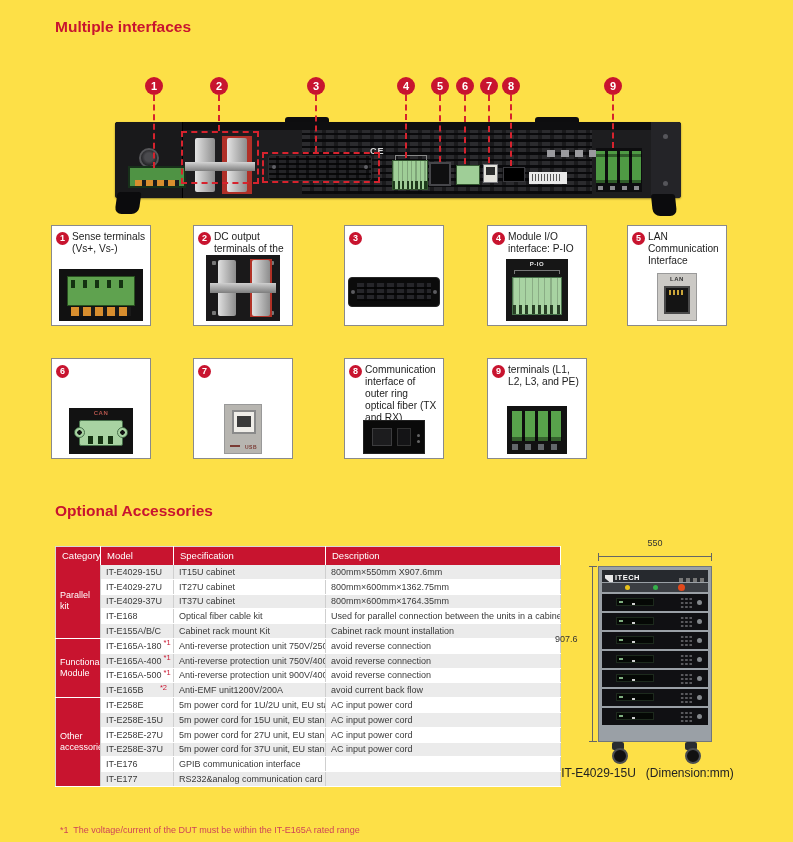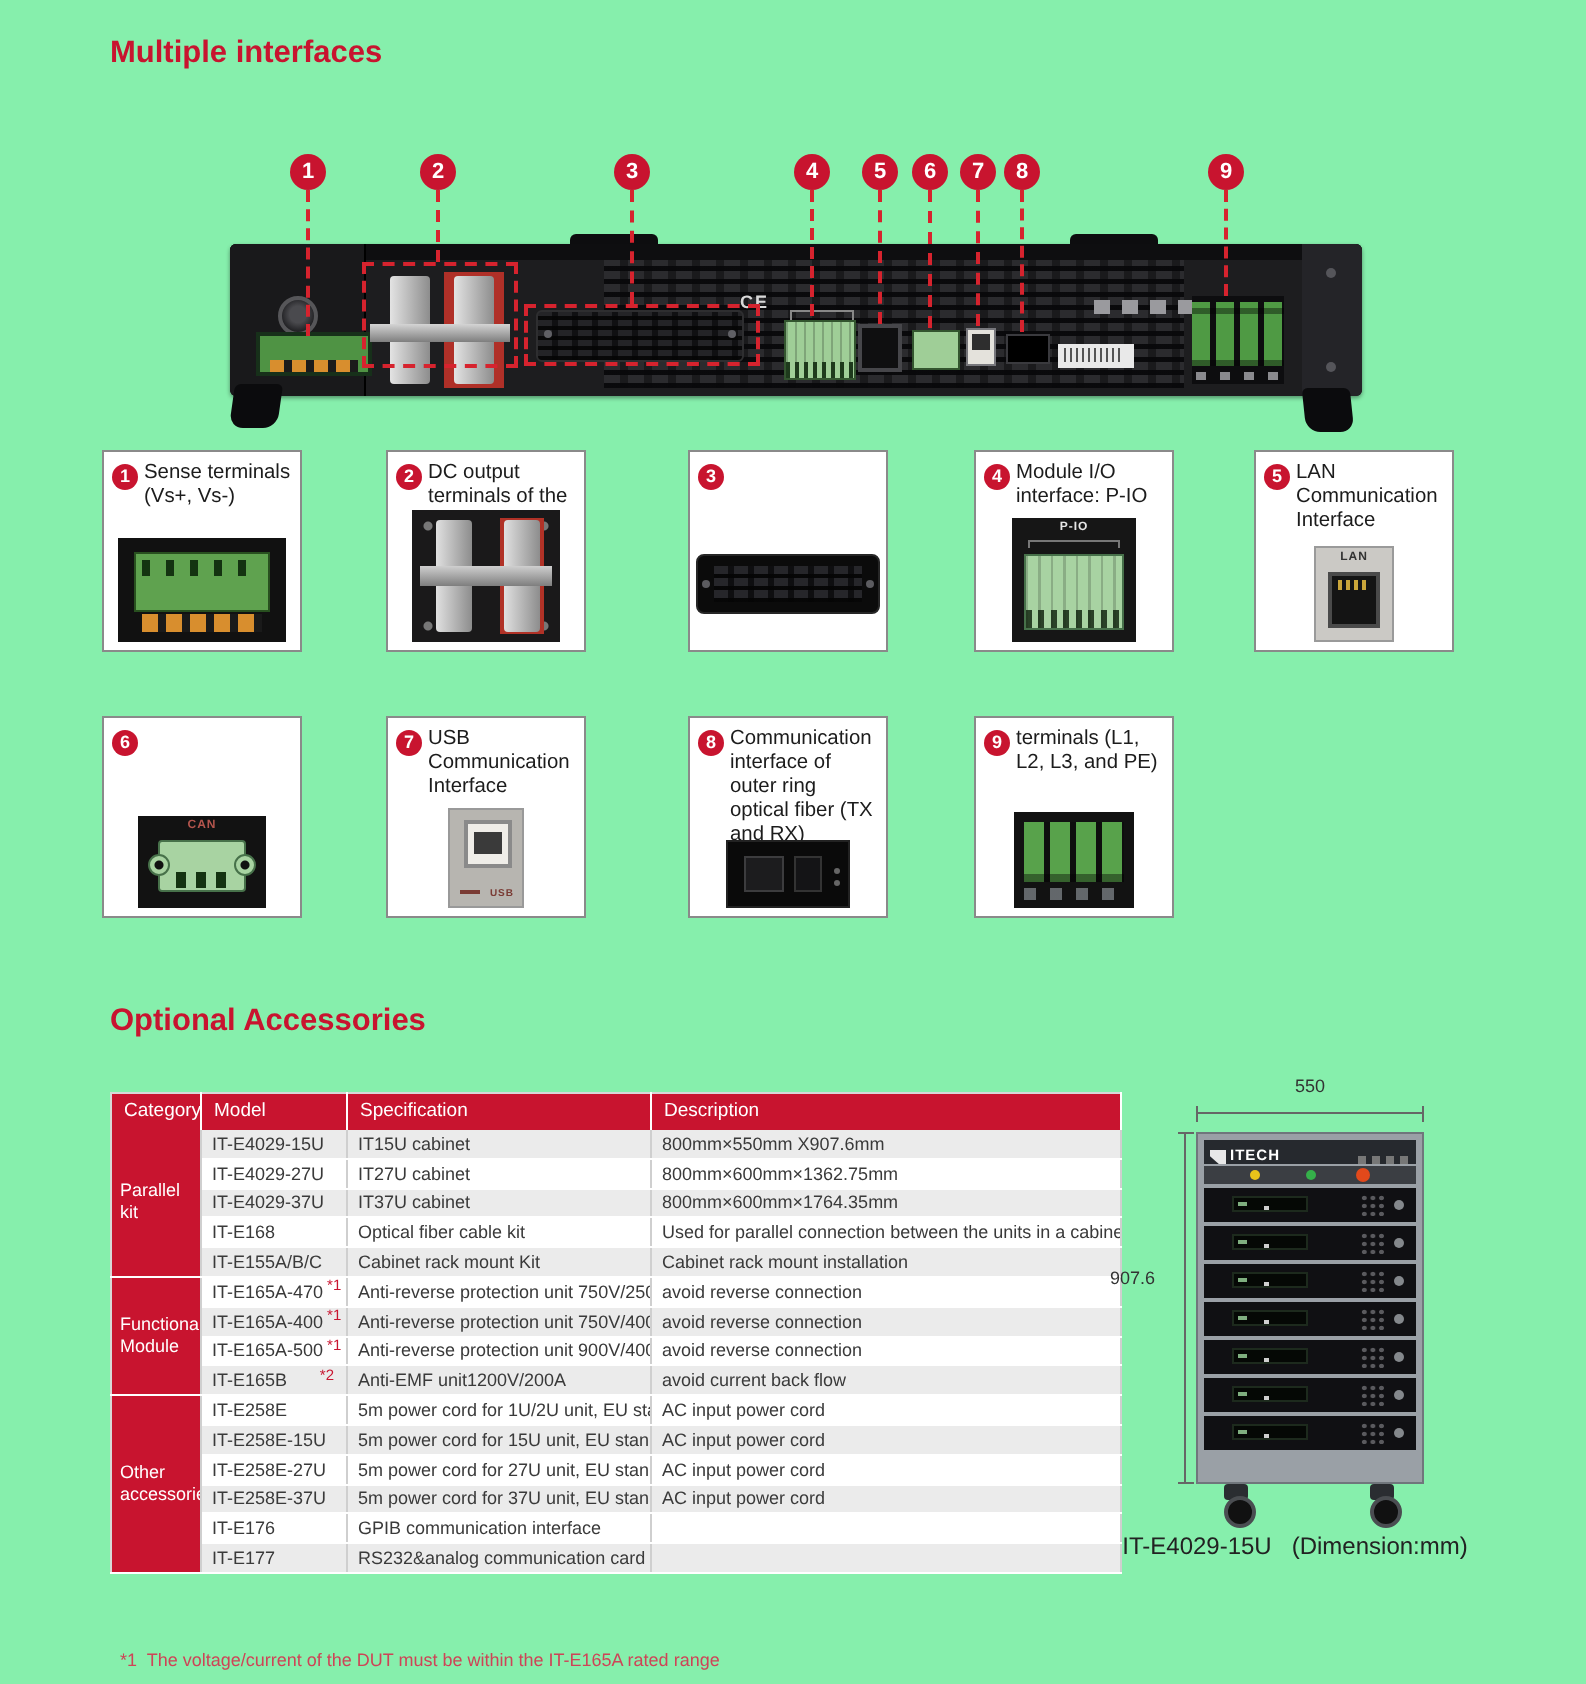--- a/index.html
+++ b/index.html
@@ -1,20 +1,20 @@
 <!DOCTYPE html>
 <html style="--accent: #C8142F; --fred: #CE4457; --stripe: #EBEBEB;"><head>
 <meta charset="utf-8">
 <style>
   :root{
     --accent:#C8142F; --fred:#CE4457; --stripe:#EBEBEB; --tbord:#CFCFCF;
   }
   *{margin:0;padding:0;box-sizing:border-box;}
   html,body{background:#fff;}
-  #page{position:relative;width:793px;height:842px;background:#86efac;overflow:hidden;
+  #page{position:relative;width:793px;height:842px;background:#fde047;overflow:hidden;
     font-family:"Liberation Sans", sans-serif;color:#222;}
   .sec-title{position:absolute;left:55px;font-size:15.5px;font-weight:bold;color:var(--accent);}
   #t1{top:18px;} #t2{top:502px;}
 
   
   #panel-fig{position:absolute;left:40px;top:70px;width:720px;height:150px;}
   .co{position:absolute;top:7px;width:18px;height:18px;border-radius:50%;background:var(--accent);
       color:#fff;font-size:11px;font-weight:bold;text-align:center;line-height:18px;z-index:6;}
   .cl{position:absolute;top:25px;width:0;border-left:2px dashed #D6232E;z-index:5;}
   .co.c1{left:105px}.co.c2{left:170px}.co.c3{left:267px}.co.c4{left:357px}.co.c5{left:391px}
@@ -320,21 +320,20 @@
           <span class="photo-label">CAN</span>
           <span class="s1"></span>
           <span class="s2"></span>
           <span class="s3"></span>
           <span class="s4"></span>
         </div>
       </div>
       <div class="if-box pos-6">
         <div class="if-head">
           <span class="if-num">7</span>
-          <div class="if-label">USB Communication Interface</div>
         </div>
         <div class="photo photo-usb">
           <span class="photo-label">USB</span>
           <span class="s1"></span>
           <span class="s2"></span>
         </div>
       </div>
       <div class="if-box pos-7">
         <div class="if-head">
           <span class="if-num">8</span>
@@ -418,21 +417,21 @@
               <span>IT-E155A/B/C</span>
             </div>
           </td>
           <td>Cabinet rack mount Kit</td>
           <td>Cabinet rack mount installation</td>
         </tr>
         <tr class="even">
           <td class="cat" rowspan="4">Functional Module</td>
           <td>
             <div class="mcell">
-              <span>IT-E165A-470</span>
+              <span>IT-E165A-180</span>
               <span class="sup">*1</span>
             </div>
           </td>
           <td>Anti-reverse protection unit 750V/250A</td>
           <td>avoid reverse connection</td>
         </tr>
         <tr class="odd">
           <td>
             <div class="mcell">
               <span>IT-E165A-400</span>

